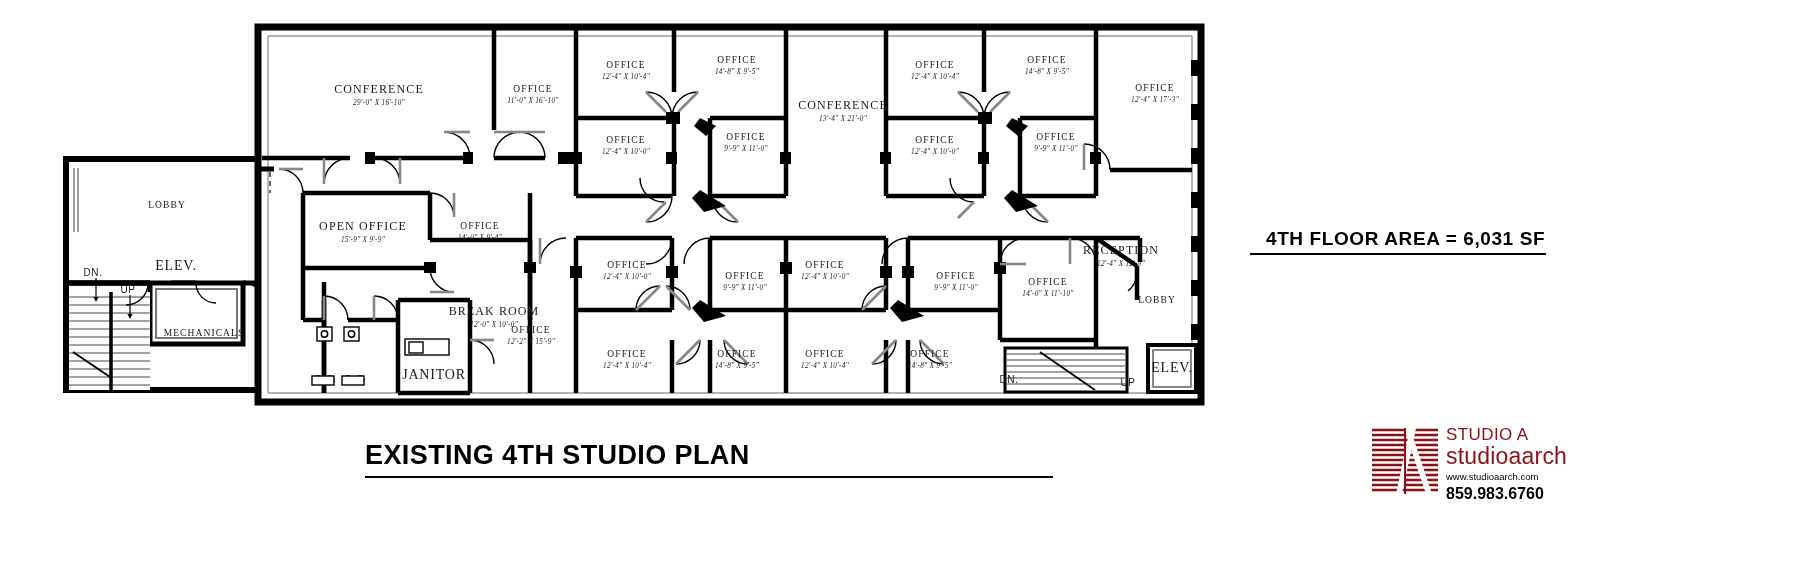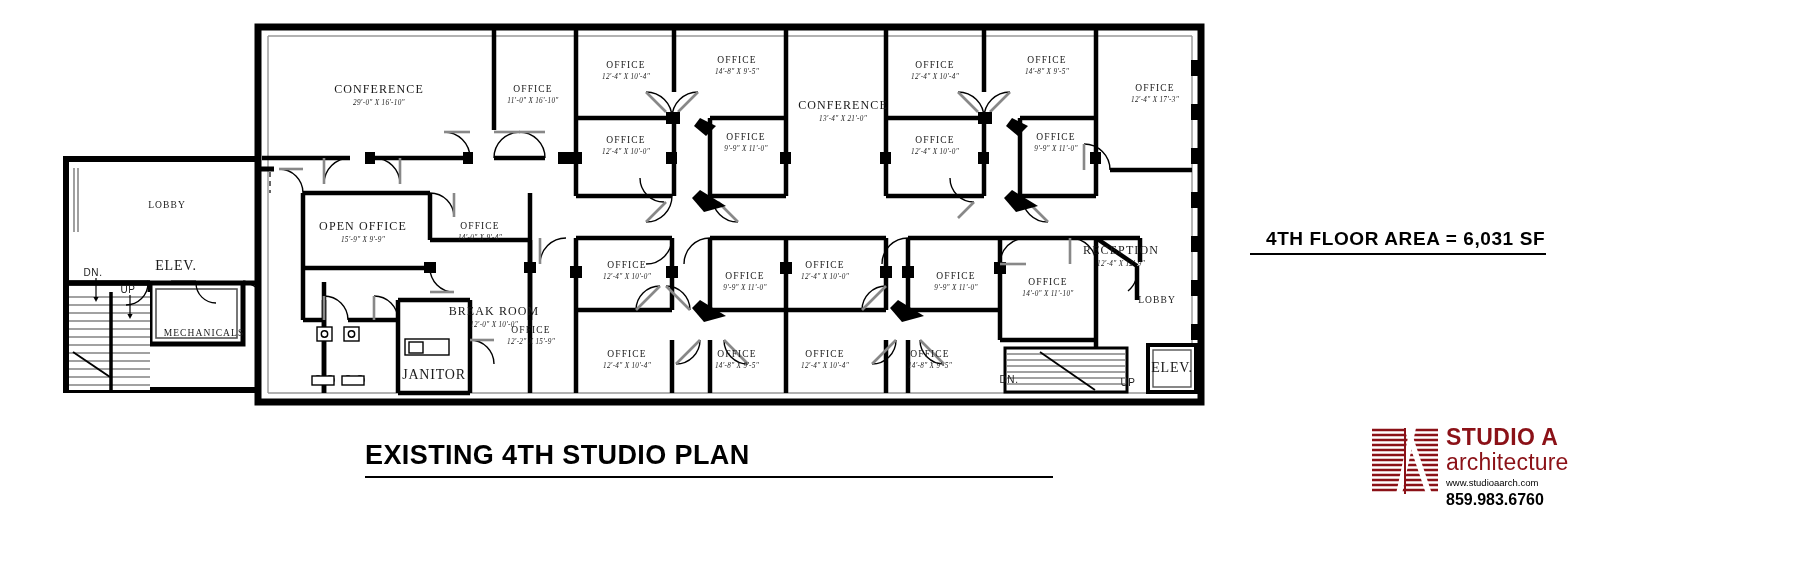--- a/index.html
+++ b/index.html
@@ -24,21 +24,21 @@
   #area-note .an-text{font-size:19px;font-weight:bold;letter-spacing:.6px;white-space:nowrap;margin-left:16px;}
   #area-note .an-rule{margin-top:3px;border-bottom:2px solid #000;width:296px;}
 
   #plan-title{position:absolute;left:365px;top:440px;width:700px;}
   #plan-title .pt-text{font-size:27px;font-weight:bold;letter-spacing:.4px;}
   #plan-title .pt-rule{margin-top:5px;border-bottom:2.5px solid #000;width:688px;}
 
   #logo-block{position:absolute;left:1372px;top:428px;width:420px;height:80px;}
   #logo-mark{position:absolute;left:0;top:0;width:66px;height:66px;}
   #logo-text{position:absolute;left:74px;top:-2px;}
-  #logo-text .lt-studio{font-size:23px;font-weight:bold;letter-spacing:.4px;line-height:1;}
+  #logo-text .lt-studio{font-size:17px;font-weight:normal;letter-spacing:.4px;line-height:1;}
   #logo-text .lt-arch{font-size:23px;letter-spacing:.2px;line-height:1.05;margin-top:1px;}
   #logo-text .lt-web{font-size:9.5px;line-height:1.3;margin-top:3px;}
   #logo-text .lt-phone{font-size:16px;font-weight:bold;line-height:1.3;margin-top:1px;}
 </style>
 </head>
 <body>
 
 <div id="plan-wrap">
 
   <svg id="plan-svg" width="1240" height="420" viewBox="0 0 1240 420">
@@ -537,17 +537,17 @@
         <polygon points="24,66 38,0 44,0 30,66"></polygon>
         <polygon points="38,0 60,66 54,66 32,0"></polygon>
       </g>
       <g stroke="#8B1117" stroke-width="2">
         <line x1="33" y1="0" x2="33" y2="66"></line>
       </g>
     </g>
   </svg>
   <div id="logo-text">
     <div class="lt-studio" style="color:#8B1117">STUDIO A</div>
-    <div class="lt-arch" style="color:#8B1117">architecture</div>
+    <div class="lt-arch" style="color:#8B1117">studioaarch</div>
     <div class="lt-web">www.studioaarch.com</div>
     <div class="lt-phone">859.983.6760</div>
   </div>
 </div>
 
 </body></html>

